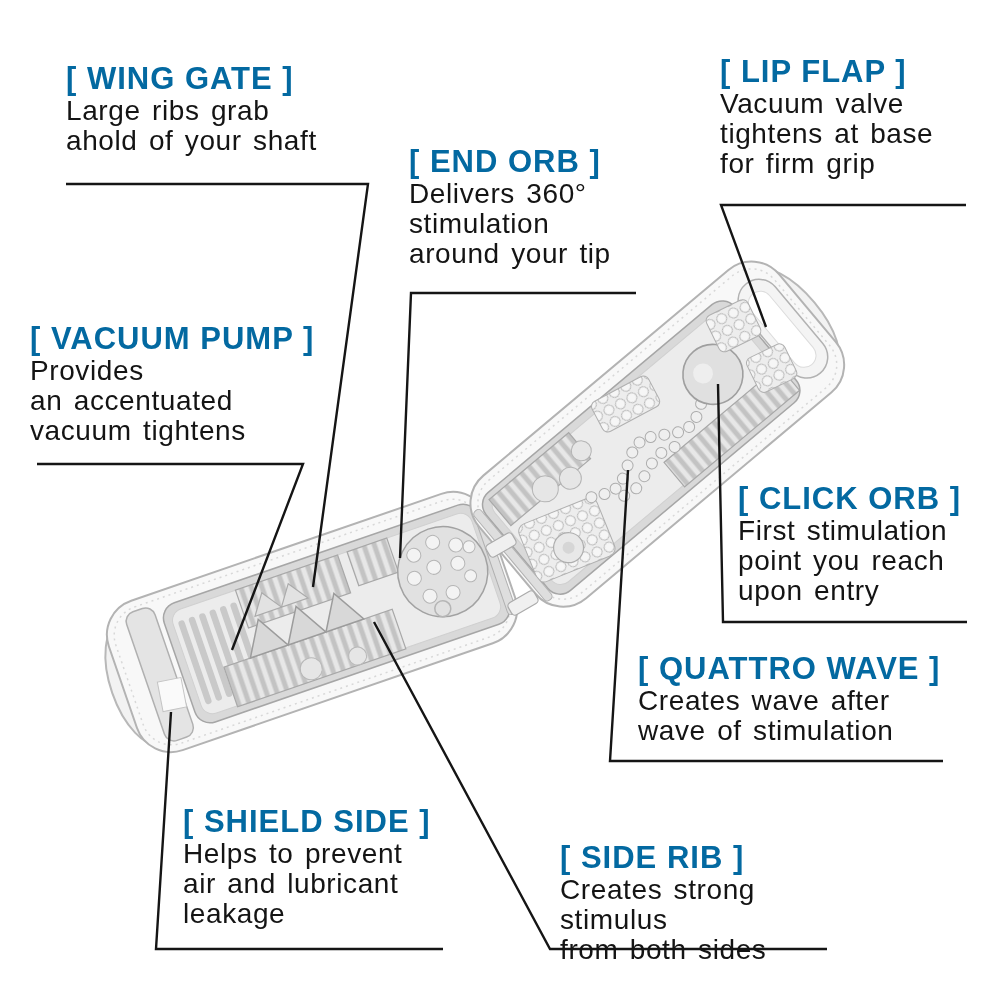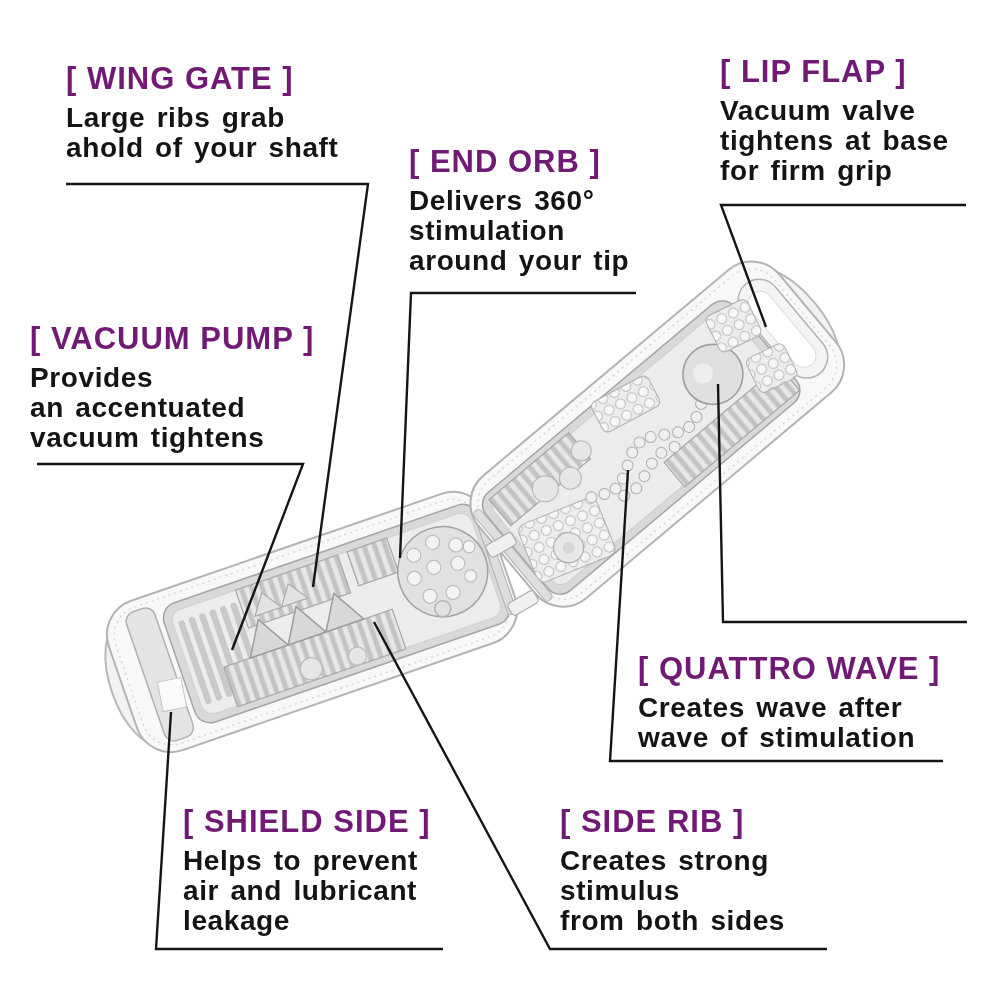--- a/index.html
+++ b/index.html
@@ -3,35 +3,35 @@
 <meta charset="utf-8">
 <style>
   html,body{margin:0;padding:0;background:#ffffff;}
   .stage{
     position:relative;width:1000px;height:1000px;background:#ffffff;overflow:hidden;
     font-family:"Liberation Sans","DejaVu Sans",sans-serif;color:#101010;
   }
   .layer{position:absolute;left:0;top:0;width:1000px;height:1000px;}
   .label{position:absolute;white-space:nowrap;}
   .ltitle{
-    font-size:31px;font-weight:700;letter-spacing:1px;line-height:34px;color:#701a75;
+    font-size:31px;font-weight:700;letter-spacing:1px;line-height:34px;color:#0369a1;
   }
   .lbody{
-    margin-top:7px;font-size:28px;font-weight:700;letter-spacing:0.6px;word-spacing:3px;
+    font-size:28px;font-weight:400;letter-spacing:0.6px;word-spacing:3px;
     line-height:30px;color:#141414;
   }
   
   .pos-wing-gate   {left:66px;  top:62px;}
   .pos-end-orb     {left:409px; top:145px;}
   .pos-lip-flap    {left:720px; top:55px;}
   .pos-vacuum-pump {left:30px;  top:322px;}
   .pos-click-orb   {left:738px; top:482px;}
   .pos-quattro-wave{left:638px; top:652px;}
   .pos-shield-flap {left:183px; top:805px;}
-  .pos-side-rib    {left:560px; top:805px;}
+  .pos-side-rib    {left:560px; top:841px;}
 </style>
 </head>
 <body>
 
 <div class="stage">
 
   <svg class="layer" viewBox="0 0 1000 1000">
     <defs>
       <pattern id="ribs" width="10" height="12" patternUnits="userSpaceOnUse">
         <rect width="10" height="12" fill="#e7e7e7"></rect>
@@ -173,20 +173,28 @@
 
   <div class="label pos-vacuum-pump">
     <div class="ltitle">[ VACUUM PUMP ]</div>
     <div class="lbody">
       <div>Provides</div>
       <div>an accentuated</div>
       <div>vacuum tightens</div>
     </div>
   </div>
 
+  <div class="label pos-click-orb">
+    <div class="ltitle">[ CLICK ORB ]</div>
+    <div class="lbody">
+      <div>First stimulation</div>
+      <div>point you reach</div>
+      <div>upon entry</div>
+    </div>
+  </div>
 
   <div class="label pos-quattro-wave">
     <div class="ltitle">[ QUATTRO WAVE ]</div>
     <div class="lbody">
       <div>Creates wave after</div>
       <div>wave of stimulation</div>
     </div>
   </div>
 
   <div class="label pos-shield-flap">

